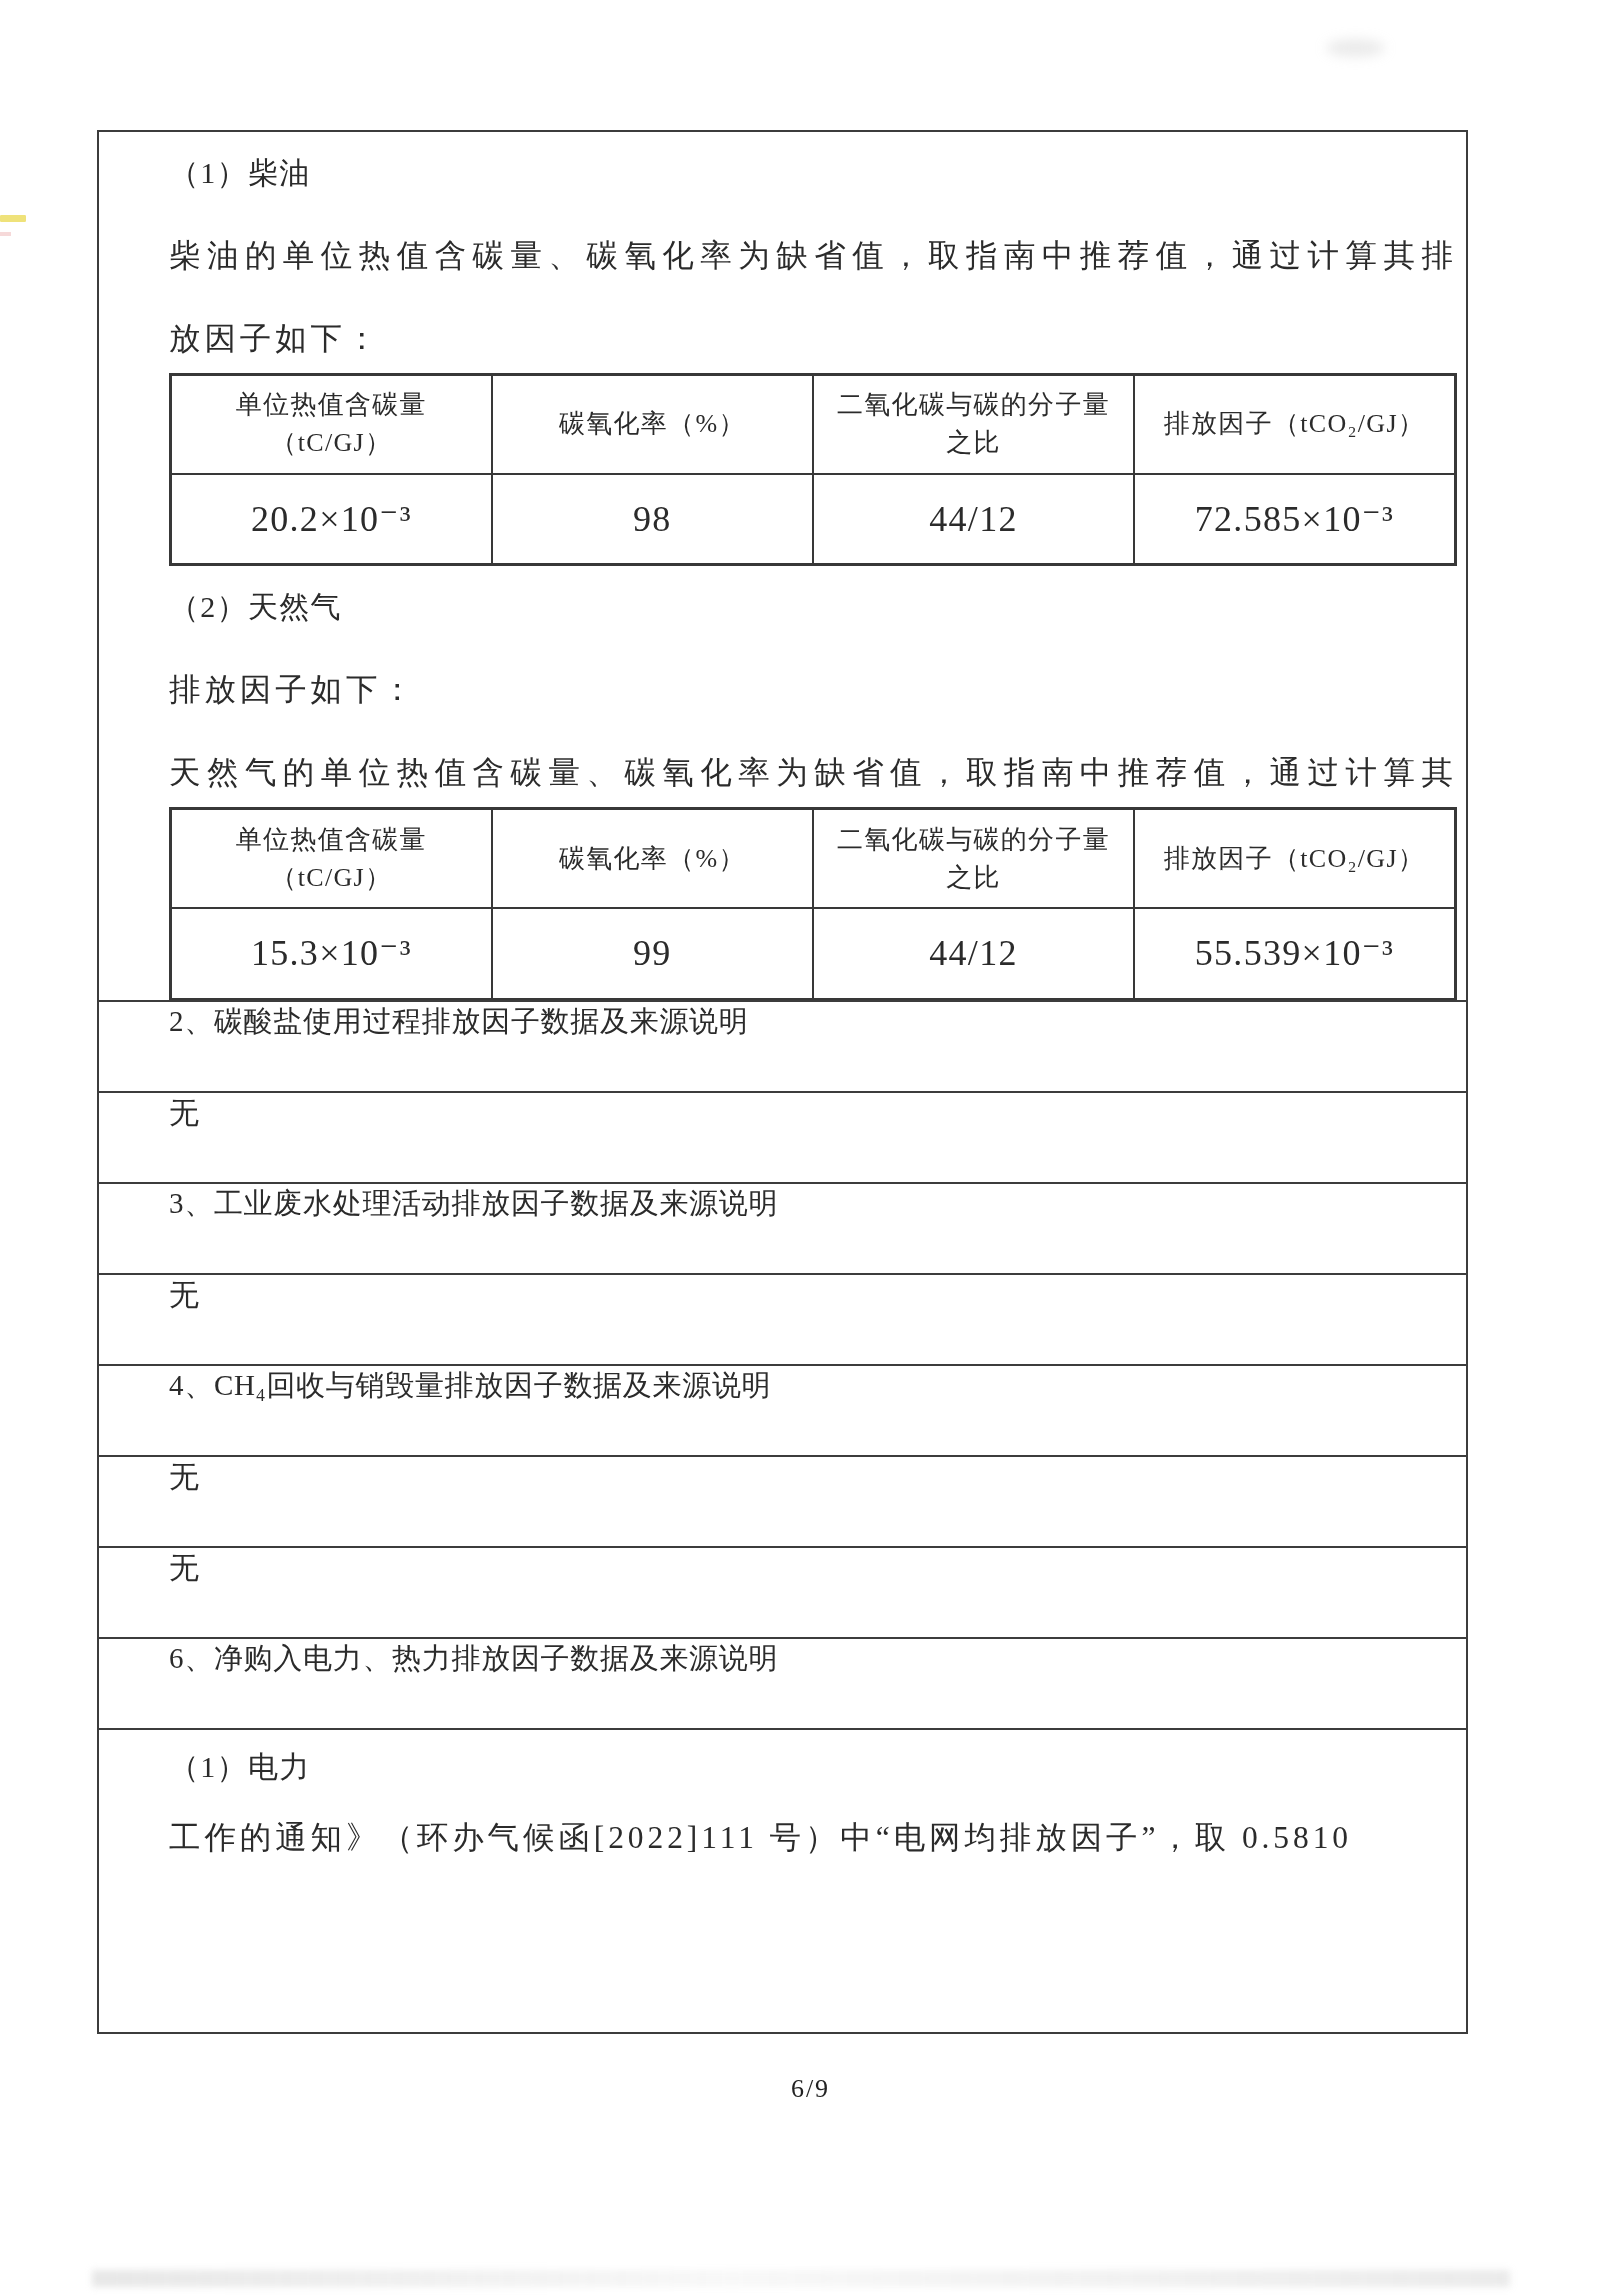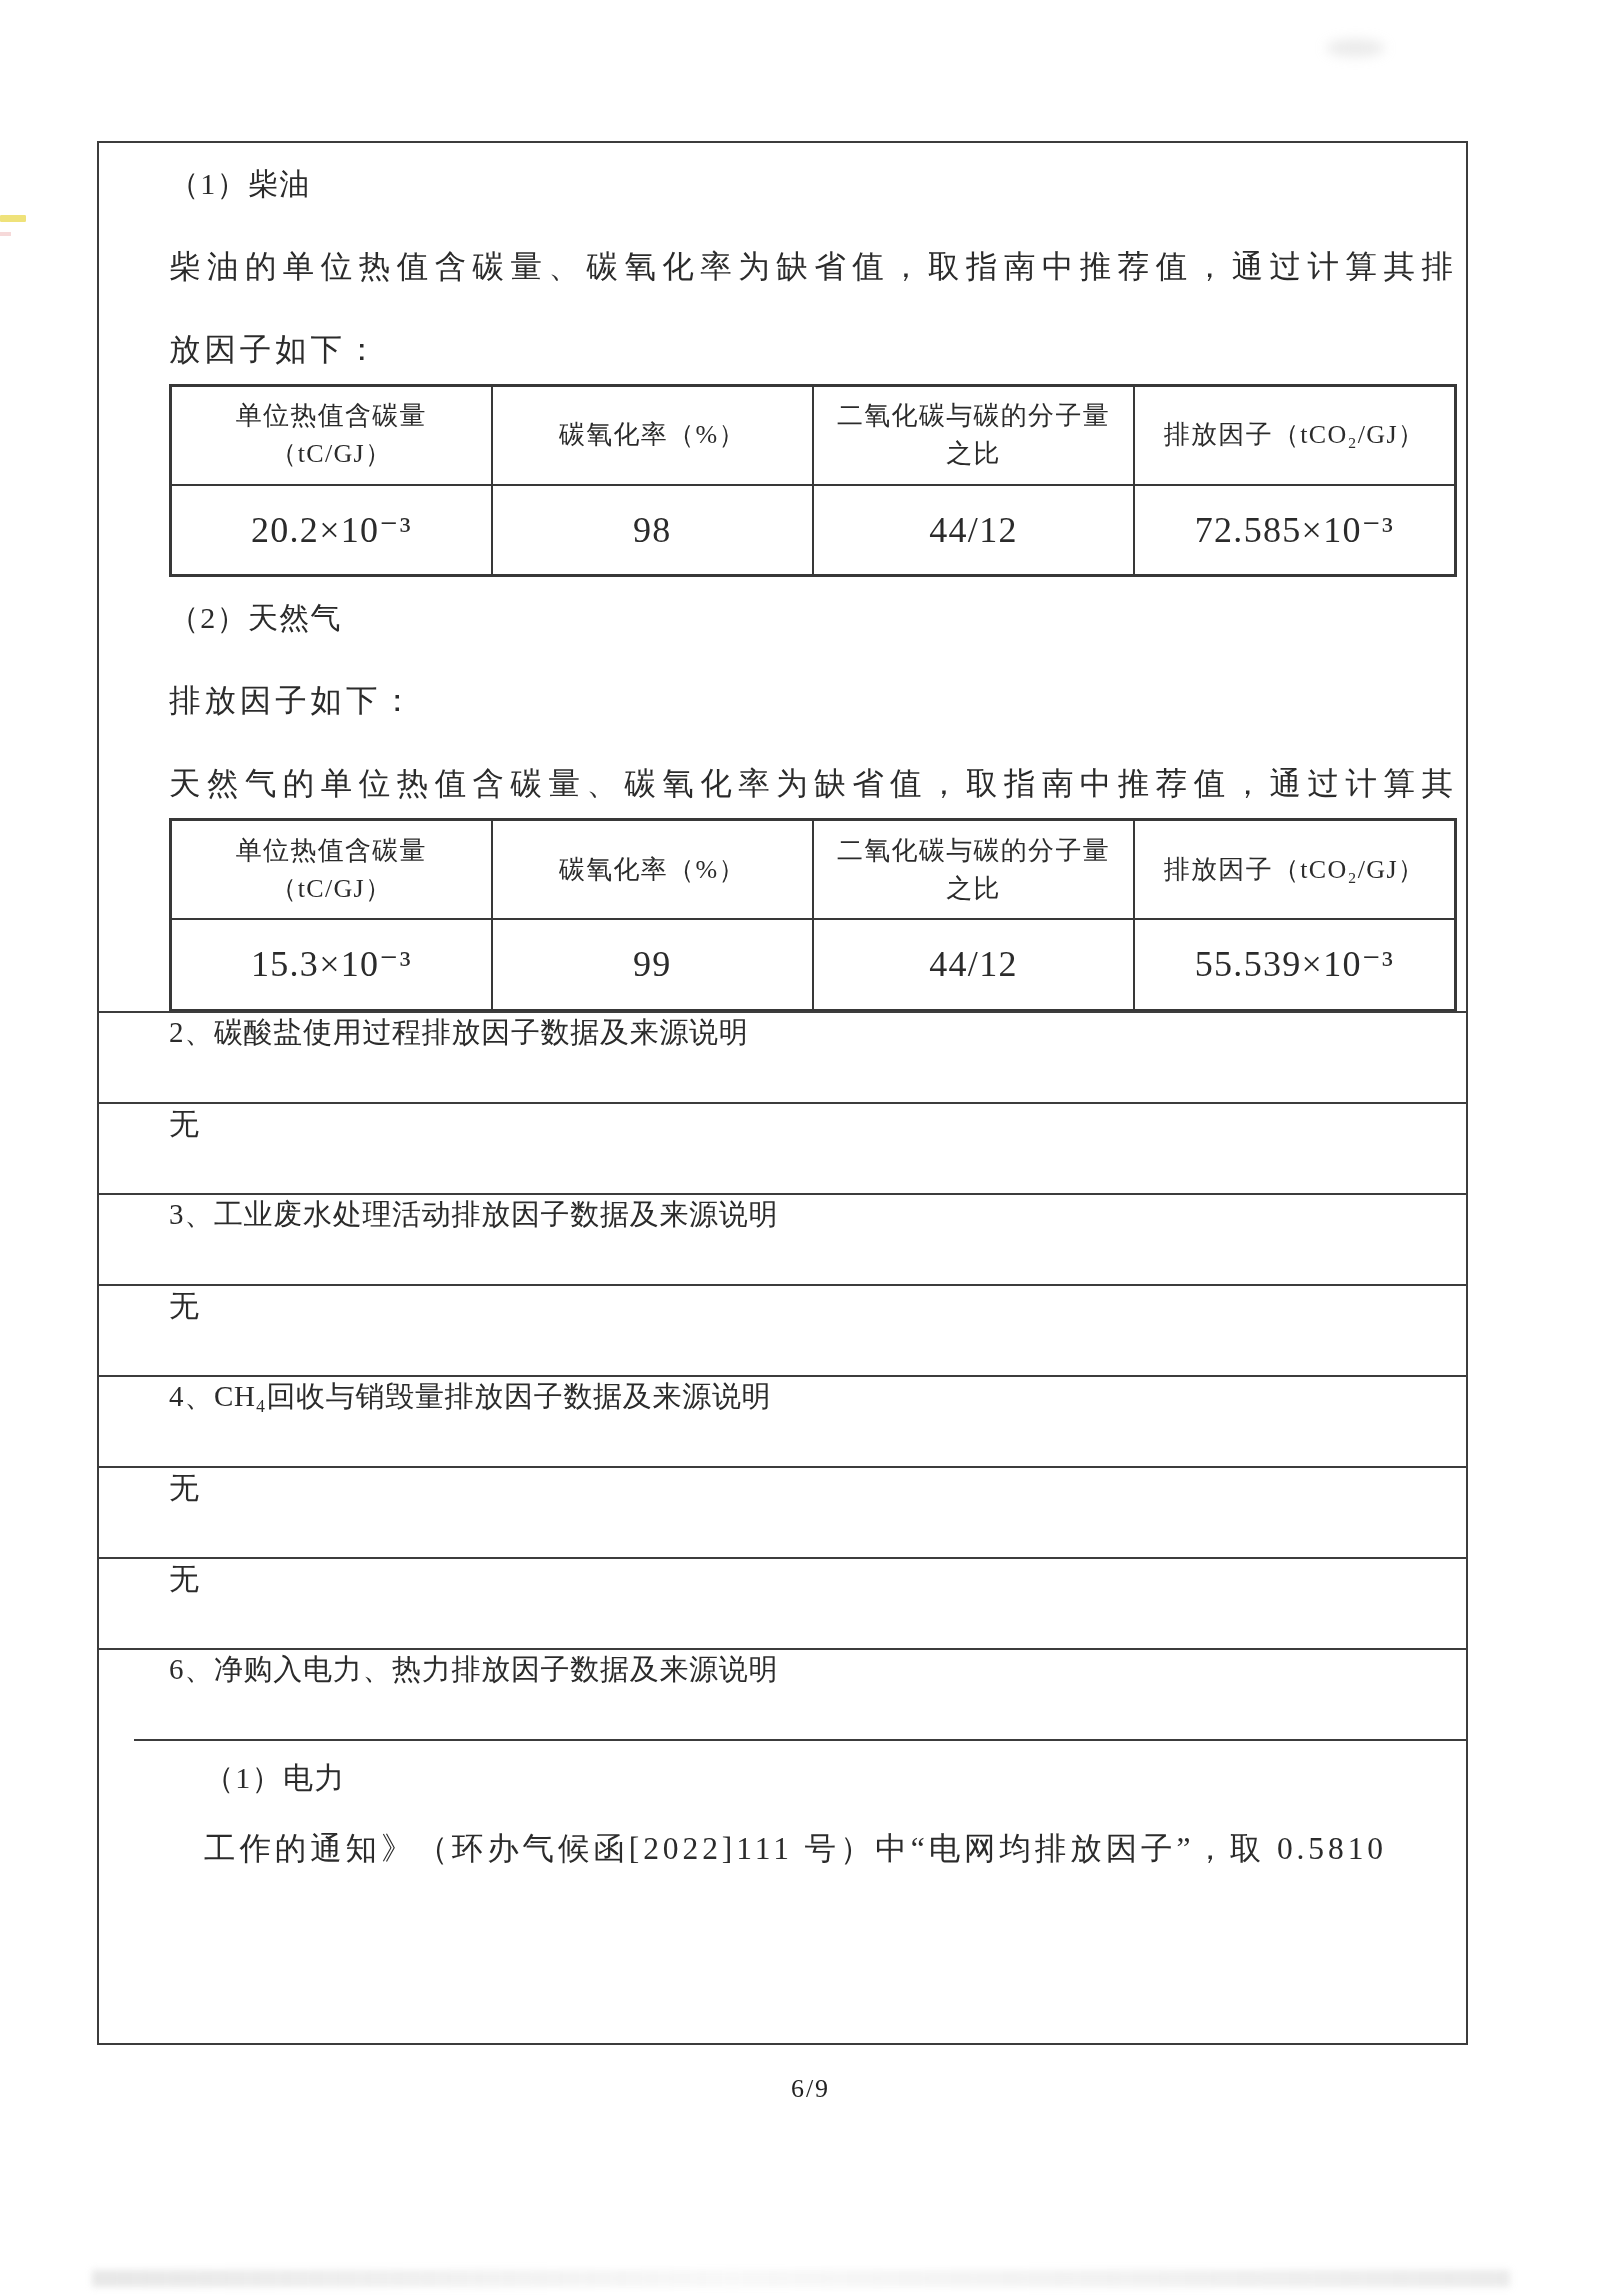--- a/index.html
+++ b/index.html
@@ -3,21 +3,21 @@
 <meta charset="utf-8">
 <style>
   html,body{margin:0;padding:0;}
   body{
     width:1621px;height:2295px;position:relative;background:#ffffff;
     font-family:"Liberation Serif","DejaVu Serif",serif;
     color:#2b2b2b;overflow:hidden;
   }
   
   .doc-box{
-    position:absolute;left:97px;top:141px;width:1371px;height:1904px;
+    position:absolute;left:97px;top:130px;width:1371px;height:1904px;
     border:2.6px solid #3c3c3c;box-sizing:border-box;
     display:flex;flex-direction:column;background:#fff;
   }
   
   .row-section1{
     height:868px;box-sizing:border-box;
     padding:0 9.2px 0 70px;flex:none;
   }
   .sub-title{font-size:30px;line-height:37px;margin-top:22px;letter-spacing:1.3px;}
   .para-line{
@@ -40,21 +40,20 @@
   .trow{
     flex:none;height:91px;border-top:2.6px solid #3c3c3c;box-sizing:border-box;
     display:flex;align-items:flex-start;padding-left:70px;
   }
   .trow .sec-title{font-size:29px;letter-spacing:0.7px;}
   .trow .none-val{font-size:30px;}
   
   .row-elec{
     flex:1;border-top:2.6px solid #3c3c3c;box-sizing:border-box;
     padding:0 8px 0 70px;
-    margin-left:35px;
   }
   .row-elec .sub-title{margin-top:18.4px;}
   .row-elec .para-line{margin-top:29px;}
   .row-elec .para-line.second{margin-top:34px;}
   
   .page-number{
     position:absolute;top:2074px;left:0;width:100%;text-align:center;
     font-size:26px;letter-spacing:2px;color:#222;
   }
   

